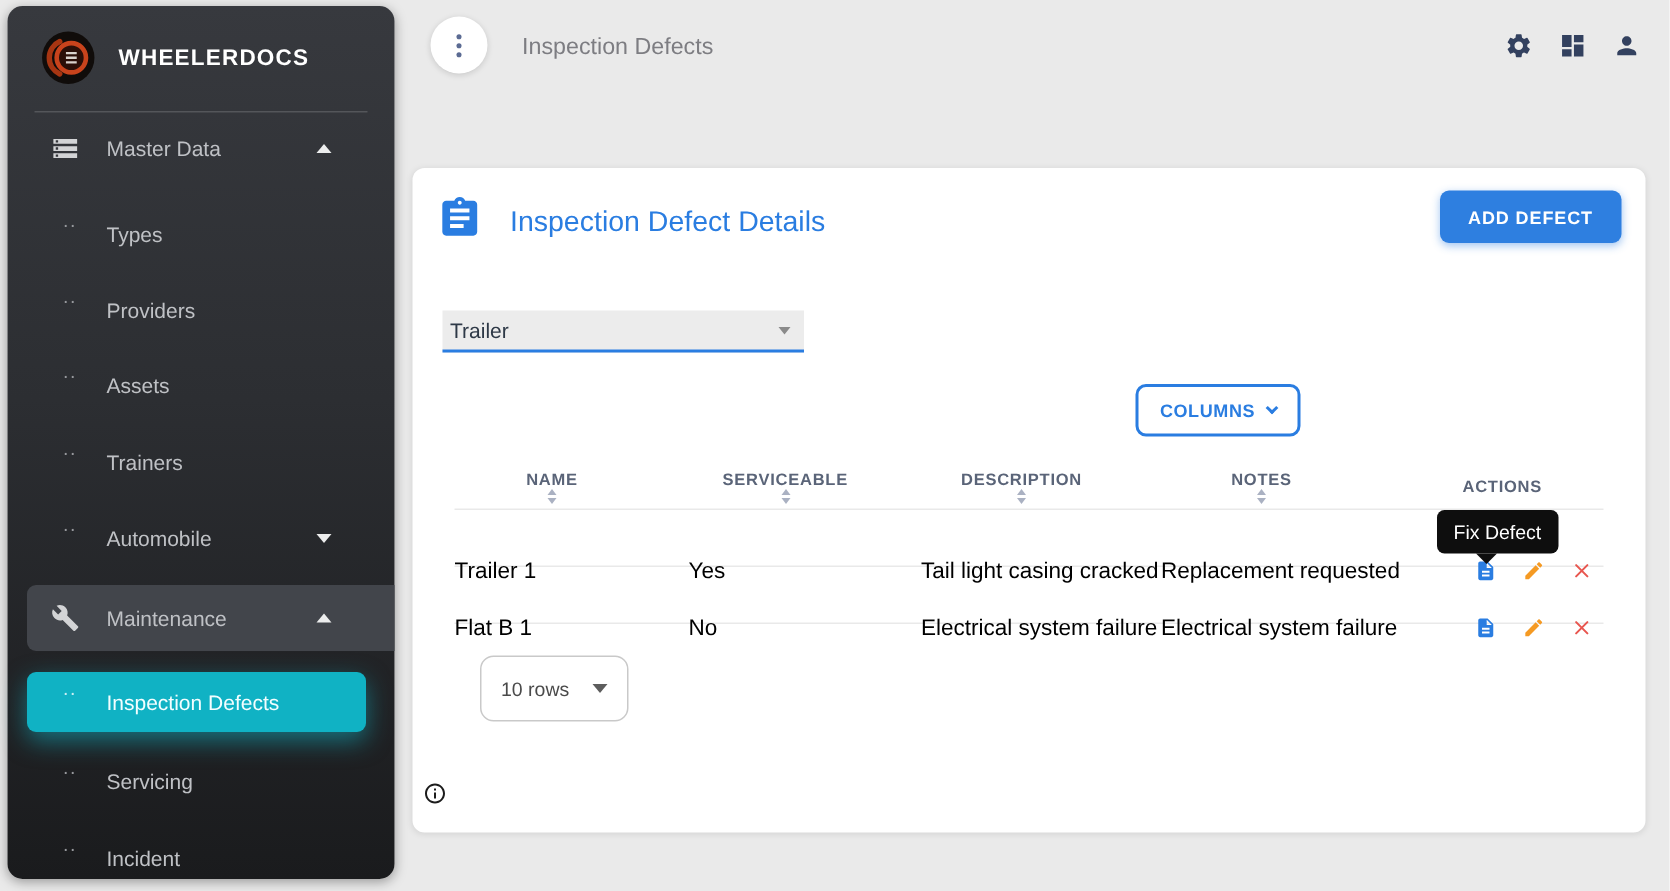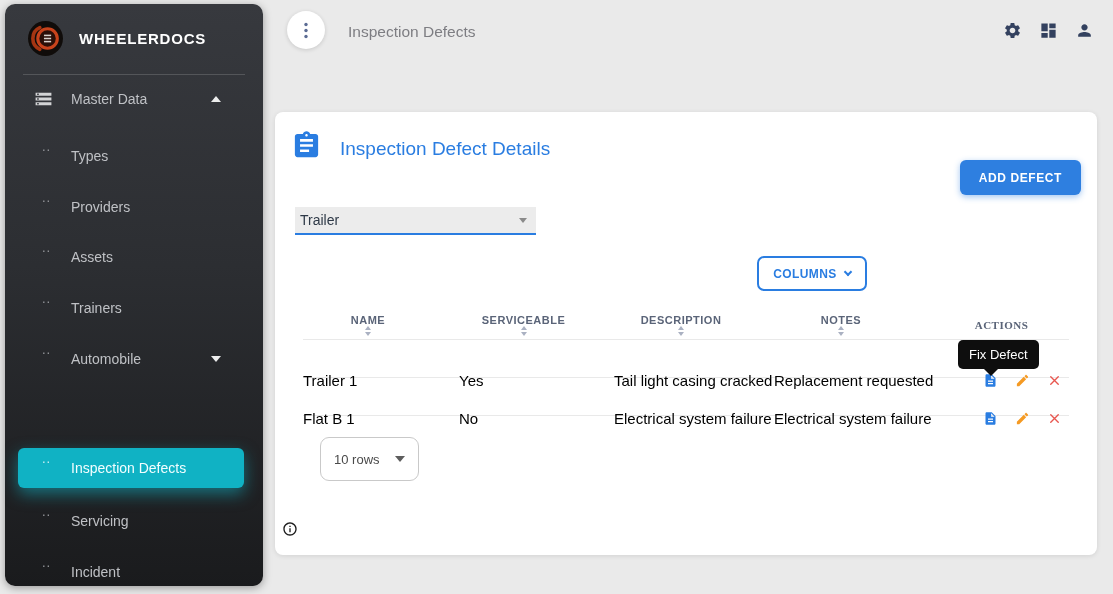--- a/index.html
+++ b/index.html
@@ -59,21 +59,21 @@
   .card {
     position:absolute; left:275px; top:112px; width:822px; height:443px;
     background:#ffffff; border-radius:8px; box-shadow:0 1px 5px rgba(0,0,0,.10);
   }
   .clip-icon { position:absolute; left:16px; top:18px; width:31px; height:31px; color:#2a7de1; }
   .card-title { position:absolute; left:65px; top:26px; font-size:19px; color:#2a7de1; }
   .add-btn {
     position:absolute; right:16px; top:15px; height:35px; padding:0 19px;
     background:#2e7fe0; color:#fff; border:none; border-radius:6px;
     font-family:inherit; font-size:12px; font-weight:bold; letter-spacing:.6px;
-    box-shadow:0 2px 6px rgba(46,127,224,.45); cursor:pointer;margin-top:33px;
+    box-shadow:0 2px 6px rgba(46,127,224,.45); cursor:pointer;
   }
 
   .asset-select {
     position:absolute; left:20px; top:95px; width:241px; height:28px;
     background:#ececec; border-bottom:2px solid #2a7de1;
     display:flex; align-items:center; padding:0 10px 0 5px;
     font-size:14px; color:#2e3947; cursor:pointer;
   }
   .asset-caret { position:absolute; right:9px; top:50%; margin-top:-2px; width:0; height:0;
     border-left:4px solid transparent; border-right:4px solid transparent; border-top:5px solid #8a8a8a; }
@@ -94,21 +94,21 @@
   .search-input::placeholder { color:#b2b2b2; }
 
   
   .tbl { position:absolute; left:28px; top:198px; width:766px; }
   .tr { display:grid; grid-template-columns:156px 155px 160px 160px 135px; align-items:center;
         border-bottom:1px solid #e9e9e9; }
   .tr.head { height:30px; }
   .tr.row  { height:38px; }
   .th { font-size:11px; font-weight:bold; color:#5a6478; letter-spacing:.5px;
         display:flex; align-items:center; justify-content:space-between; padding-right:26px;flex-direction:column; }
-  .th.actions { justify-content:center; padding-right:0;font-family:Liberation Serif, serif; }
+  .th.actions { justify-content:center; padding-right:0; }
   .sort { display:inline-flex; flex-direction:column; gap:2px; cursor:pointer; }
   .sort i { display:block; width:0; height:0; border-left:3.5px solid transparent; border-right:3.5px solid transparent; }
   .sort .u { border-bottom:4px solid #aab1c2; }
   .sort .d { border-top:4px solid #aab1c2; }
   .td { font-size:15px; color:#000000;margin-top:32px; }
   .td.actions { display:flex; justify-content:flex-end; align-items:center; gap:17px; padding-right:7px; }
   .act-ic { width:15px; height:15px; cursor:pointer; }
   .ic-fix  { color:#2a7de1; }
   .ic-edit { color:#f59a23; }
   .ic-del  { color:#e8564f; }
@@ -175,20 +175,27 @@
   <div class="side-item" style="top:284px">
     <span class="si-dots">..</span>
     <span class="si-label">Trainers</span>
   </div>
   <div class="side-item" style="top:335px">
     <span class="si-dots">..</span>
     <span class="si-label">Automobile</span>
     <span class="tri-down"></span>
   </div>
 
+  <div class="side-item hl" style="top:386px;height:44px">
+    <svg class="si-icon" width="19" height="19" viewBox="0 0 24 24" fill="currentColor">
+      <path d="M22.7 19l-9.1-9.1c.9-2.3.4-5-1.5-6.9-2-2-5-2.4-7.4-1.3L9 6 6 9 1.6 4.7C.4 7.1.9 10.1 2.9 12.1c1.9 1.9 4.6 2.4 6.9 1.5l9.1 9.1c.4.4 1 .4 1.4 0l2.3-2.3c.5-.4.5-1.1.1-1.4z"></path>
+    </svg>
+    <span class="si-label">Maintenance</span>
+    <span class="tri-up"></span>
+  </div>
 
   <div class="side-item active" style="top:444px">
     <span class="si-dots">..</span>
     <span class="si-label">Inspection Defects</span>
   </div>
 
   <div class="side-item" style="top:497px">
     <span class="si-dots">..</span>
     <span class="si-label">Servicing</span>
   </div>

